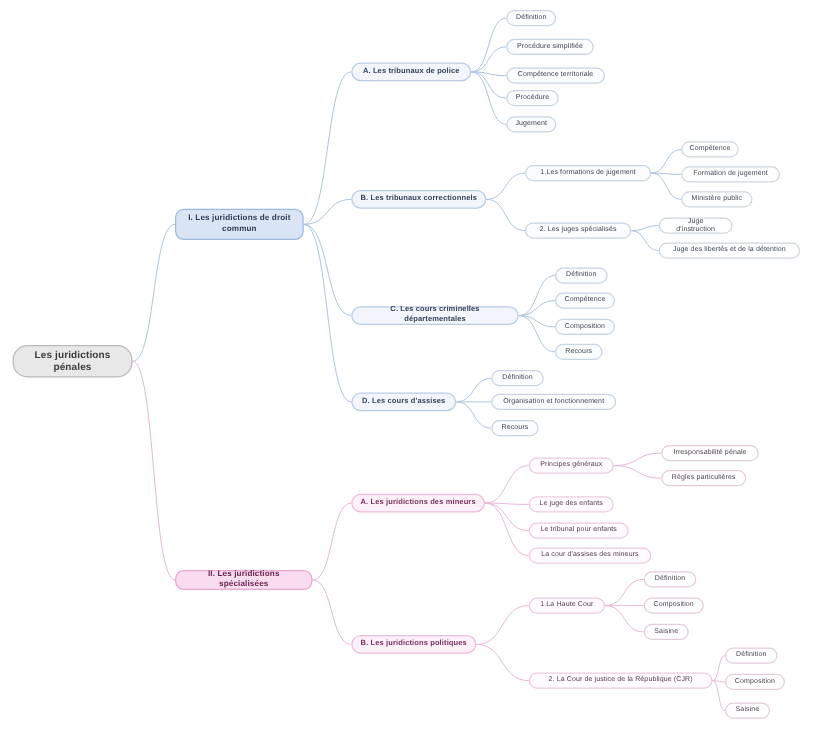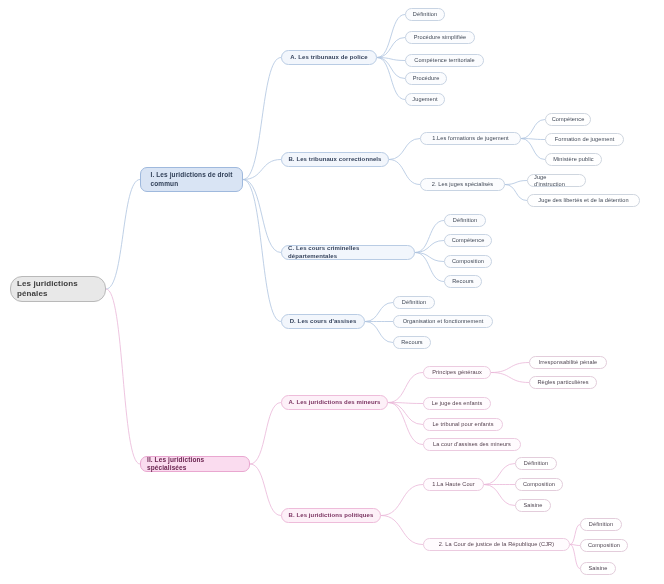--- a/index.html
+++ b/index.html
@@ -22,21 +22,21 @@
     width: 664px;
     height: 584px;
     pointer-events: none;
   }
   .node {
     position: absolute;
     box-sizing: border-box;
     display: flex;
     align-items: center;
     justify-content: center;
-    text-align: left;
+    text-align: center;
     border-radius: 9px;
     line-height: 1.25;
     white-space: pre-line;
     padding: 2px 6px;
     letter-spacing: 0.1px;
   }
   
   .n-root {
     background: #e8e8e8;
     border: 1px solid #b9b9b9;

